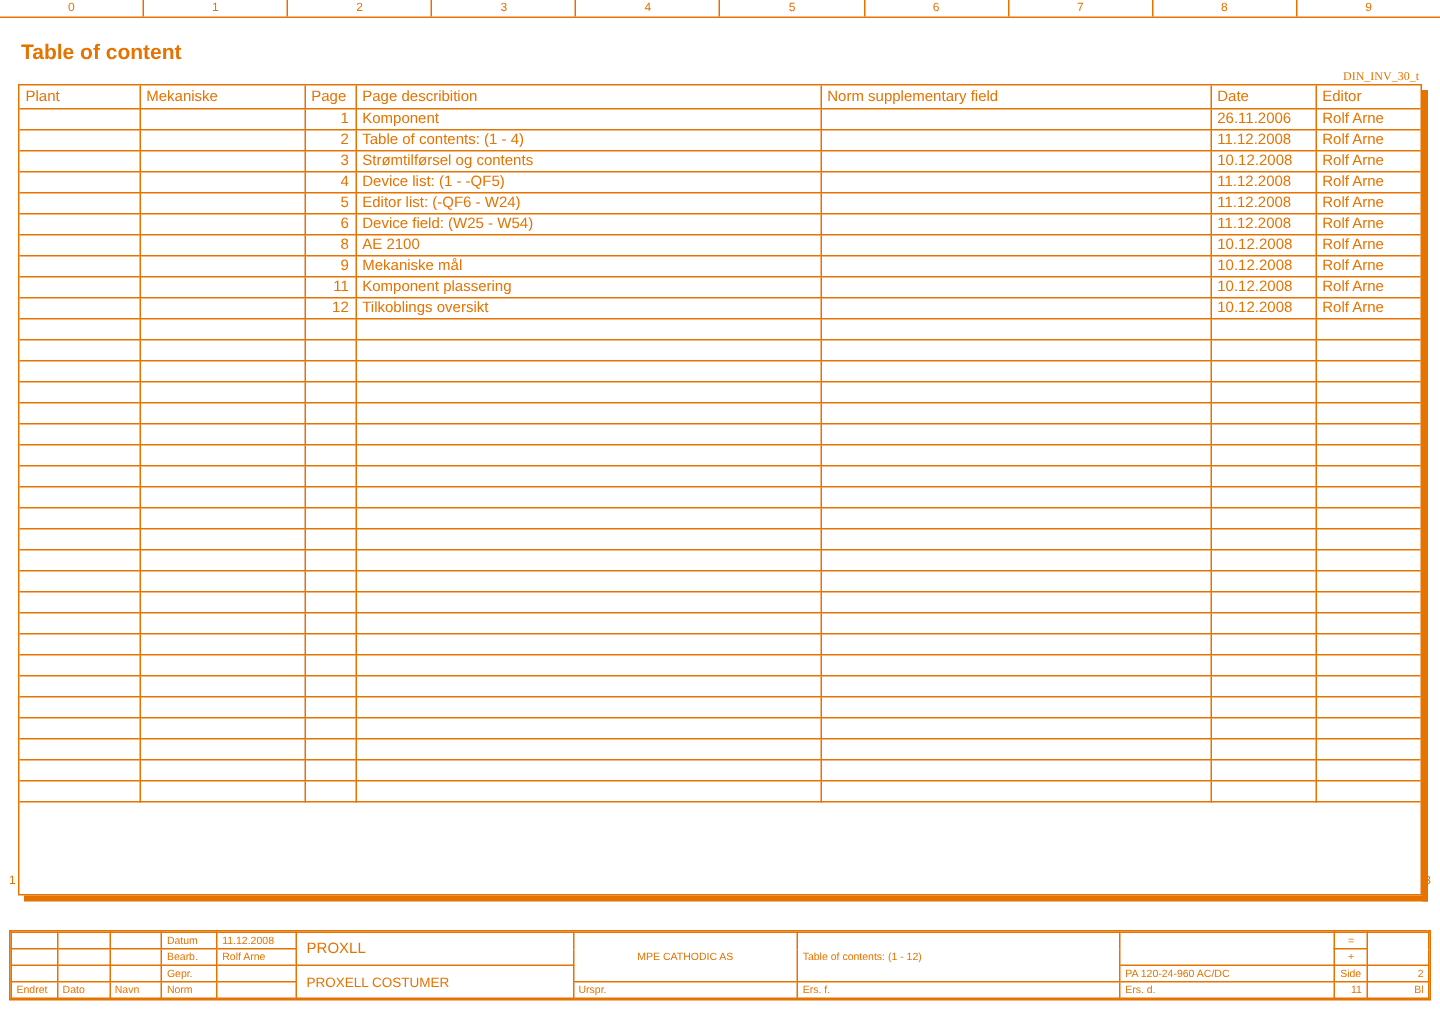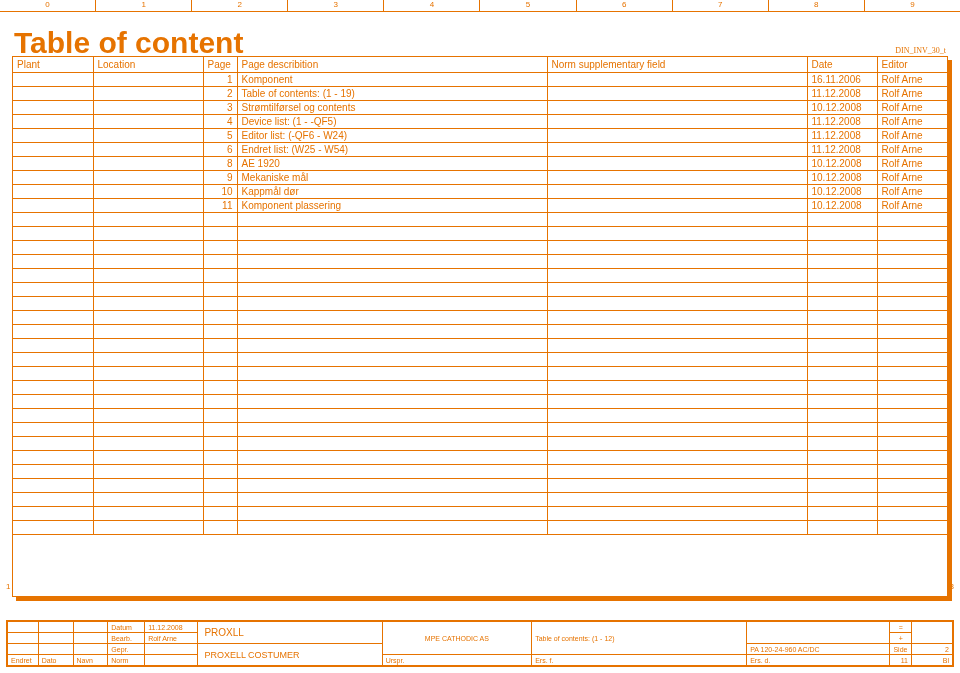--- a/index.html
+++ b/index.html
@@ -19,21 +19,21 @@
     border-bottom: 1px solid #e67300;
   }
   .ruler div {
     flex: 1;
     border-right: 1px solid #e67300;
     text-align: center;
     line-height: 10px;
   }
   .ruler div:last-child { border-right: none; }
   .title {
-    font-size: 30px;
+    font-size: 14px;
     font-weight: bold;
     padding: 14px 0 4px 14px;
   }
   .frame {
     position: absolute;
     left: 12px;
     right: 12px;
     top: 56px;
     bottom: 76px;
     border: 1px solid #e67300;
@@ -132,43 +132,43 @@
 <div class="doc-code">DIN_INV_30_t</div>
 
 <div class="side-num" style="left:6px; bottom:82px;">1</div>
 <div class="side-num" style="right:6px; bottom:82px;">3</div>
 
 <div class="frame">
   <table class="toc">
     <thead>
       <tr>
         <th class="col-plant">Plant</th>
-        <th class="col-loc">Location</th>
+        <th class="col-loc">Mekaniske</th>
         <th class="col-page">Page</th>
         <th class="col-desc">Page describition</th>
         <th class="col-supp">Norm supplementary field</th>
         <th class="col-date">Date</th>
         <th class="col-editor">Editor</th>
       </tr>
     </thead>
     <tbody id="toc-body">
         <tr>
           <td class="col-plant"></td>
           <td class="col-loc"></td>
           <td class="col-page">1</td>
           <td class="col-desc">Komponent</td>
           <td class="col-supp"></td>
-          <td class="col-date">16.11.2006</td>
+          <td class="col-date">26.11.2006</td>
           <td class="col-editor">Rolf Arne</td>
         </tr>
         <tr>
           <td class="col-plant"></td>
           <td class="col-loc"></td>
           <td class="col-page">2</td>
-          <td class="col-desc">Table of contents:  (1 - 19)</td>
+          <td class="col-desc">Table of contents:  (1 - 4)</td>
           <td class="col-supp"></td>
           <td class="col-date">11.12.2008</td>
           <td class="col-editor">Rolf Arne</td>
         </tr>
         <tr>
           <td class="col-plant"></td>
           <td class="col-loc"></td>
           <td class="col-page">3</td>
           <td class="col-desc">Strømtilførsel og contents</td>
           <td class="col-supp"></td>
@@ -190,57 +190,57 @@
           <td class="col-page">5</td>
           <td class="col-desc">Editor list:  (-QF6 - W24)</td>
           <td class="col-supp"></td>
           <td class="col-date">11.12.2008</td>
           <td class="col-editor">Rolf Arne</td>
         </tr>
         <tr>
           <td class="col-plant"></td>
           <td class="col-loc"></td>
           <td class="col-page">6</td>
-          <td class="col-desc">Endret list:  (W25 - W54)</td>
+          <td class="col-desc">Device field:  (W25 - W54)</td>
           <td class="col-supp"></td>
           <td class="col-date">11.12.2008</td>
           <td class="col-editor">Rolf Arne</td>
         </tr>
         <tr>
           <td class="col-plant"></td>
           <td class="col-loc"></td>
           <td class="col-page">8</td>
-          <td class="col-desc">AE 1920</td>
+          <td class="col-desc">AE 2100</td>
           <td class="col-supp"></td>
           <td class="col-date">10.12.2008</td>
           <td class="col-editor">Rolf Arne</td>
         </tr>
         <tr>
           <td class="col-plant"></td>
           <td class="col-loc"></td>
           <td class="col-page">9</td>
           <td class="col-desc">Mekaniske mål</td>
           <td class="col-supp"></td>
           <td class="col-date">10.12.2008</td>
           <td class="col-editor">Rolf Arne</td>
         </tr>
         <tr>
           <td class="col-plant"></td>
           <td class="col-loc"></td>
-          <td class="col-page">10</td>
-          <td class="col-desc">Kappmål dør</td>
-          <td class="col-supp"></td>
-          <td class="col-date">10.12.2008</td>
-          <td class="col-editor">Rolf Arne</td>
-        </tr>
-        <tr>
-          <td class="col-plant"></td>
-          <td class="col-loc"></td>
           <td class="col-page">11</td>
           <td class="col-desc">Komponent plassering</td>
+          <td class="col-supp"></td>
+          <td class="col-date">10.12.2008</td>
+          <td class="col-editor">Rolf Arne</td>
+        </tr>
+        <tr>
+          <td class="col-plant"></td>
+          <td class="col-loc"></td>
+          <td class="col-page">12</td>
+          <td class="col-desc">Tilkoblings oversikt</td>
           <td class="col-supp"></td>
           <td class="col-date">10.12.2008</td>
           <td class="col-editor">Rolf Arne</td>
         </tr>
         <tr>
           <td class="col-plant"></td>
           <td class="col-loc"></td>
           <td class="col-page"></td>
           <td class="col-desc"></td>
           <td class="col-supp"></td>

